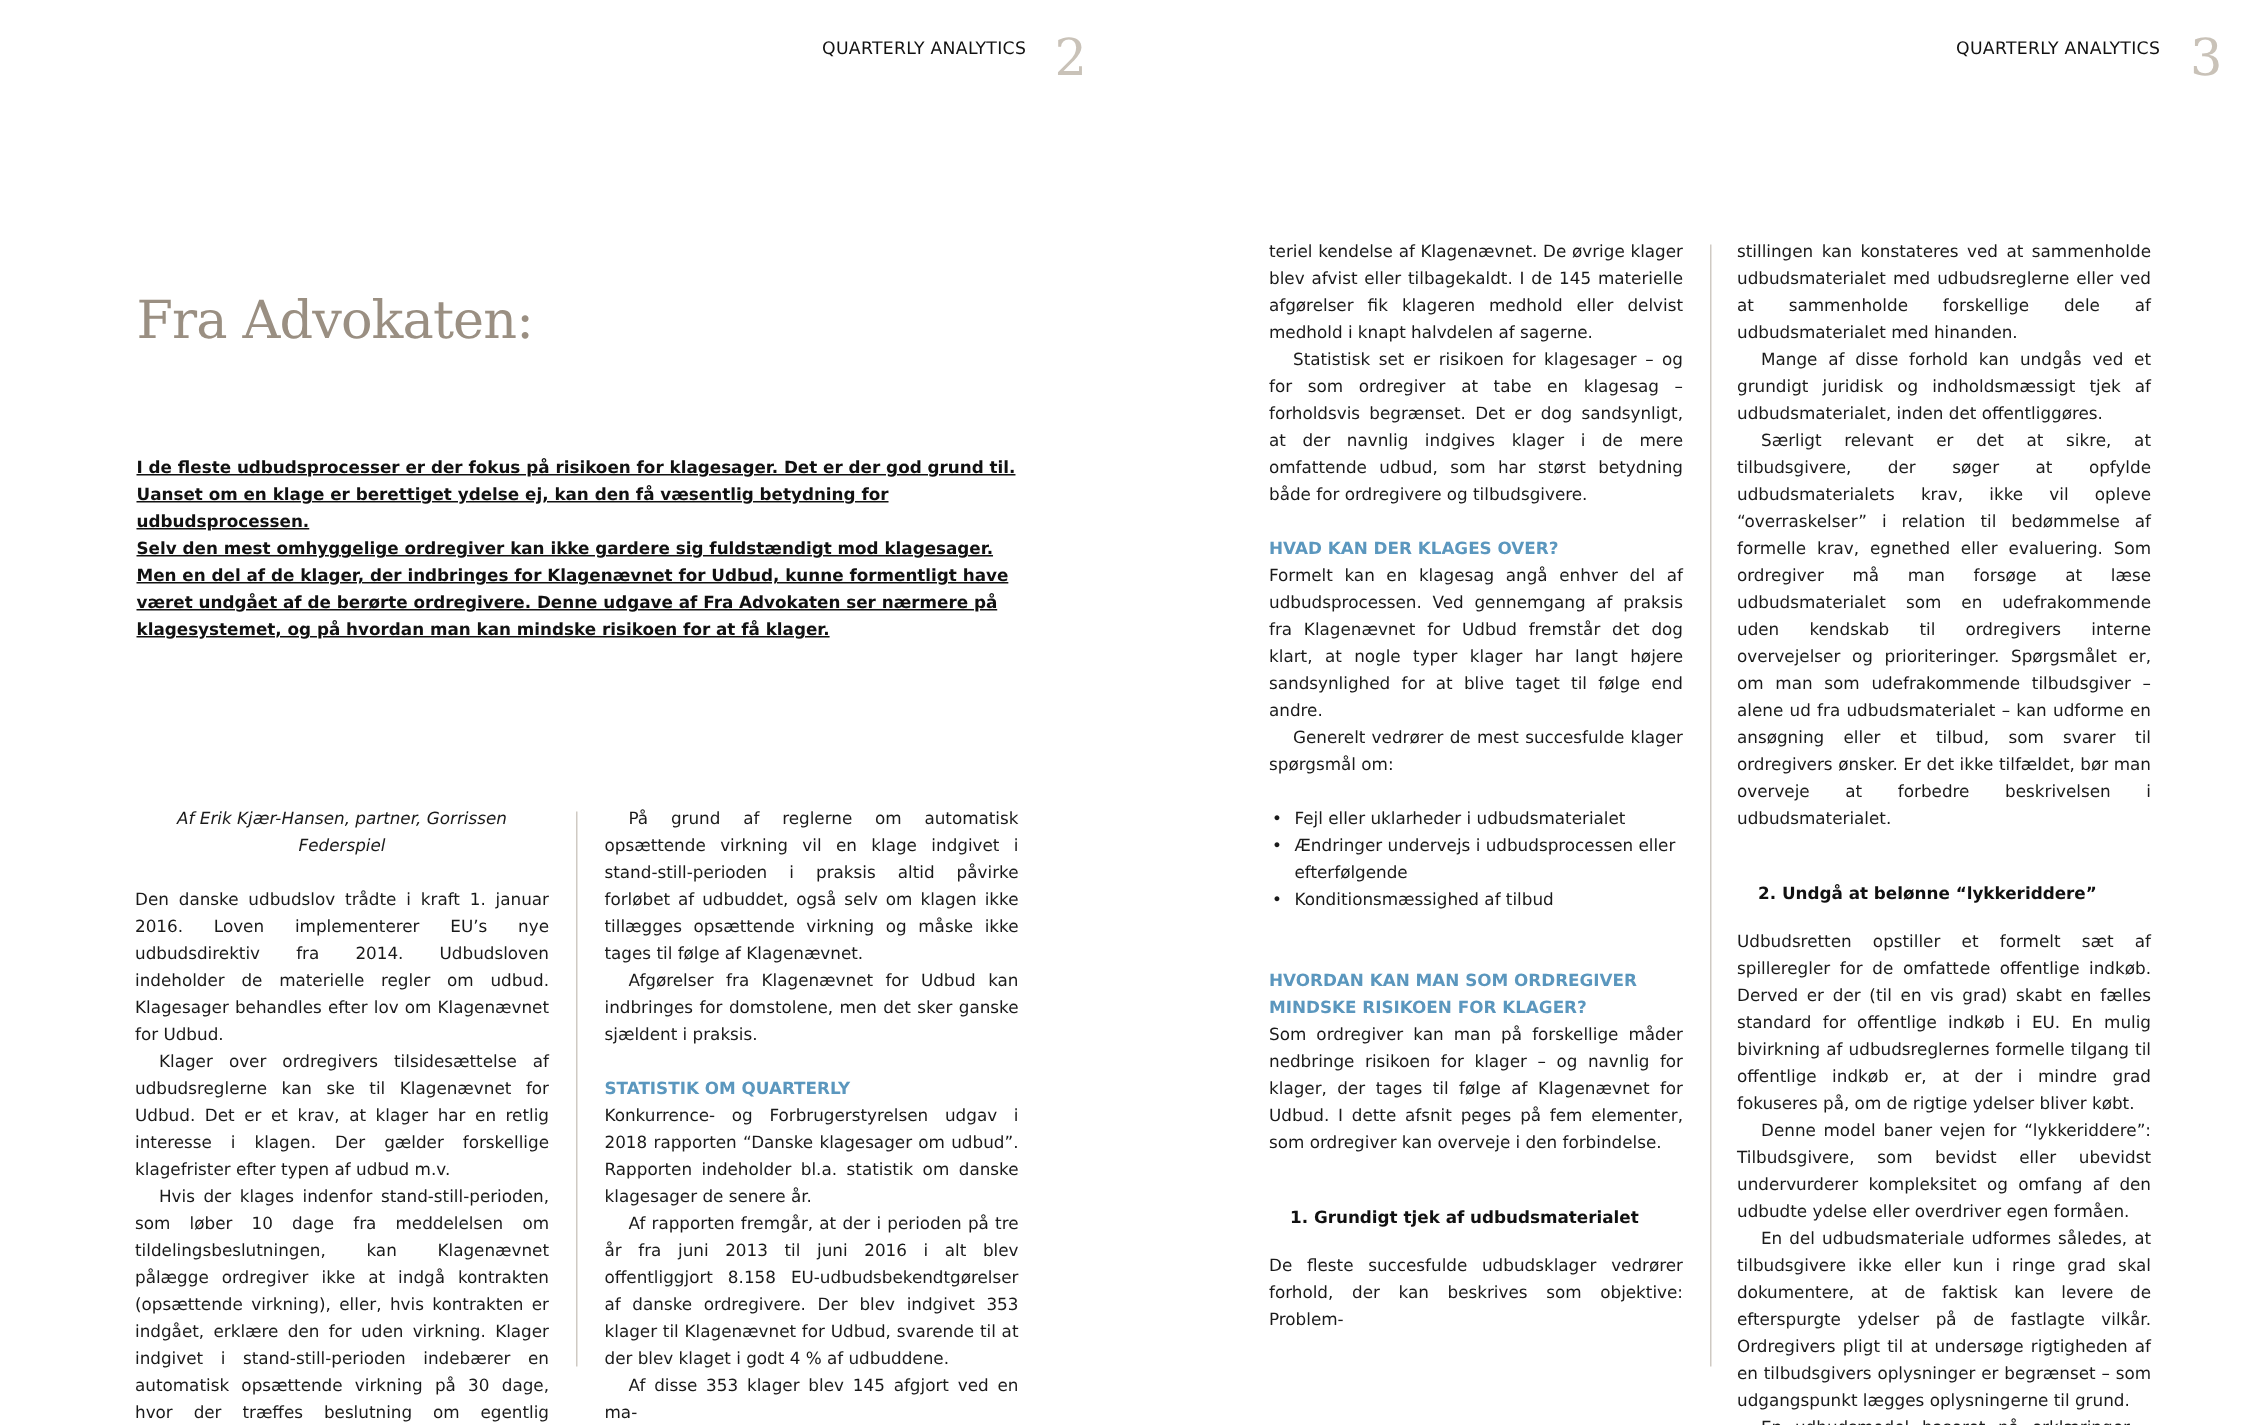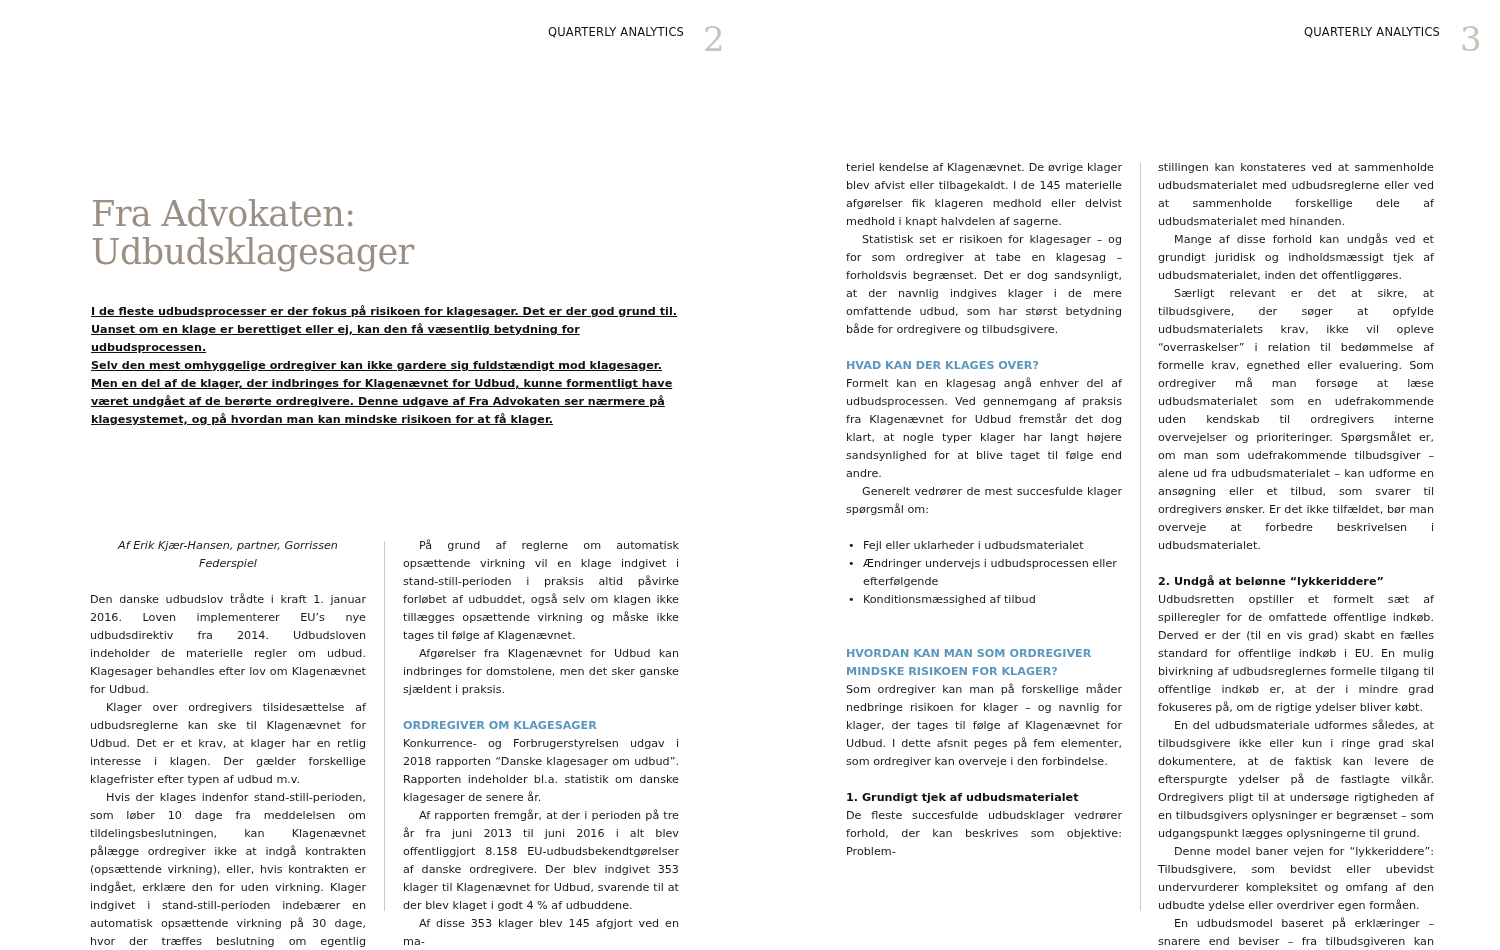--- a/index.html
+++ b/index.html
@@ -10,62 +10,61 @@
   .page-num { font-family: "DejaVu Serif", "Liberation Serif", serif; font-size: 34px;
               color: #c9c2b8; line-height: 1; }
   .title { font-family: "DejaVu Serif", "Liberation Serif", serif; font-size: 35px;
            line-height: 38px; color: #9a8f82; letter-spacing: -0.6px; font-weight: normal; margin: 0; }
   .lead { font-size: 11.2px; font-weight: bold; line-height: 18px; color: #111; margin: 0; width: 590px; text-decoration: underline; }
   .col { font-size: 11.2px; line-height: 18px; text-align: justify; width: 276px; }
   .col p { margin: 0; }
   .col p.ind { text-indent: 16px; }
   .col .gap { height: 18px; }
   .col h3 { margin: 0; font-size: 11.2px; line-height: 18px; font-weight: bold; color: #5b97be; text-align: left; }
-  .col h4 { margin: 0; font-size: 11.2px; line-height: 18px; font-weight: bold; color: #111; text-align: left; }
+  .col h4 { margin: 14px; font-size: 11.2px; line-height: 18px; font-weight: bold; color: #111; text-align: left; }
   .col .byline { font-style: italic; text-align: center; }
   .col ul { margin: 0; padding: 0; list-style: none; }
   .col li { position: relative; padding-left: 17px; text-align: left; }
   .col li .bullet { position: absolute; left: 2px; top: 0; }
   .divider { position: absolute; width: 1px; background: #cfcac3; }
 </style>
 </head>
 <body>
 
 <div class="abs running-head" style="left:548px; top:25px;">QUARTERLY ANALYTICS</div>
 <div class="abs page-num" style="left:703px; top:22px;">2</div>
 
 <h1 class="abs title" style="left:91px; top:195px;">
   <span>Fra Advokaten:</span><br>
-  <span>Udbudsklagesager</span>
 </h1>
 
 <div class="abs lead" style="left:91px; top:303px;">
   <span>I de fleste udbudsprocesser er der fokus på risikoen for klagesager. Det er der god grund til.</span><br>
-  <span>Uanset om en klage er berettiget eller ej, kan den få væsentlig betydning for udbudsprocessen.</span><br>
+  <span>Uanset om en klage er berettiget ydelse ej, kan den få væsentlig betydning for udbudsprocessen.</span><br>
   <span>Selv den mest omhyggelige ordregiver kan ikke gardere sig fuldstændigt mod klagesager.</span><br>
   <span>Men en del af de klager, der indbringes for Klagenævnet for Udbud, kunne formentligt have</span><br>
   <span>været undgået af de berørte ordregivere. Denne udgave af Fra Advokaten ser nærmere på</span><br>
   <span>klagesystemet, og på hvordan man kan mindske risikoen for at få klager.</span>
 </div>
 
 <div class="abs col" style="left:90px; top:537px;">
   <p class="byline">Af Erik Kjær-Hansen, partner, Gorrissen Federspiel</p>
   <div class="gap"></div>
   <p>Den danske udbudslov trådte i kraft 1. januar 2016. Loven implementerer EU’s nye udbudsdirektiv fra 2014. Udbudsloven indeholder de materielle regler om udbud. Klagesager behandles efter lov om Klagenævnet for Udbud.</p>
   <p class="ind">Klager over ordregivers tilsidesættelse af udbudsreglerne kan ske til Klagenævnet for Udbud. Det er et krav, at klager har en retlig interesse i klagen. Der gælder forskellige klagefrister efter typen af udbud m.v.</p>
   <p class="ind">Hvis der klages indenfor stand-still-perioden, som løber 10 dage fra meddelelsen om tildelingsbeslutningen, kan Klagenævnet pålægge ordregiver ikke at indgå kontrakten (opsættende virkning), eller, hvis kontrakten er indgået, erklære den for uden virkning. Klager indgivet i stand-still-perioden indebærer en automatisk opsættende virkning på 30 dage, hvor der træffes beslutning om egentlig opsættende virkning under hele klagesagen.</p>
 </div>
 
 <div class="divider" style="left:384px; top:541px; height:370px;"></div>
 
 <div class="abs col" style="left:403px; top:537px;">
   <p class="ind">På grund af reglerne om automatisk opsættende virkning vil en klage indgivet i stand-still-perioden i praksis altid påvirke forløbet af udbuddet, også selv om klagen ikke tillægges opsættende virkning og måske ikke tages til følge af Klagenævnet.</p>
   <p class="ind">Afgørelser fra Klagenævnet for Udbud kan indbringes for domstolene, men det sker ganske sjældent i praksis.</p>
   <div class="gap"></div>
-  <h3>ORDREGIVER OM KLAGESAGER</h3>
+  <h3>STATISTIK OM QUARTERLY</h3>
   <p>Konkurrence- og Forbrugerstyrelsen udgav i 2018 rapporten “Danske klagesager om udbud”. Rapporten indeholder bl.a. statistik om danske klagesager de senere år.</p>
   <p class="ind">Af rapporten fremgår, at der i perioden på tre år fra juni 2013 til juni 2016 i alt blev offentliggjort 8.158 EU-udbudsbekendtgørelser af danske ordregivere. Der blev indgivet 353 klager til Klagenævnet for Udbud, svarende til at der blev klaget i godt 4 % af udbuddene.</p>
   <p class="ind">Af disse 353 klager blev 145 afgjort ved en ma-</p>
 </div>
 
 <div class="abs running-head" style="left:1304px; top:25px;">QUARTERLY ANALYTICS</div>
 <div class="abs page-num" style="left:1460px; top:22px;">3</div>
 
 <div class="abs col" style="left:846px; top:159px;">
   <p>teriel kendelse af Klagenævnet. De øvrige klager blev afvist eller tilbagekaldt. I de 145 materielle afgørelser fik klageren medhold eller delvist medhold i knapt halvdelen af sagerne.</p>
@@ -94,16 +93,16 @@
 
 <div class="divider" style="left:1140px; top:163px; height:748px;"></div>
 
 <div class="abs col" style="left:1158px; top:159px;">
   <p>stillingen kan konstateres ved at sammenholde udbudsmaterialet med udbudsreglerne eller ved at sammenholde forskellige dele af udbudsmaterialet med hinanden.</p>
   <p class="ind">Mange af disse forhold kan undgås ved et grundigt juridisk og indholdsmæssigt tjek af udbudsmaterialet, inden det offentliggøres.</p>
   <p class="ind">Særligt relevant er det at sikre, at tilbudsgivere, der søger at opfylde udbudsmaterialets krav, ikke vil opleve “overraskelser” i relation til bedømmelse af formelle krav, egnethed eller evaluering. Som ordregiver må man forsøge at læse udbudsmaterialet som en udefrakommende uden kendskab til ordregivers interne overvejelser og prioriteringer. Spørgsmålet er, om man som udefrakommende tilbudsgiver – alene ud fra udbudsmaterialet – kan udforme en ansøgning eller et tilbud, som svarer til ordregivers ønsker. Er det ikke tilfældet, bør man overveje at forbedre beskrivelsen i udbudsmaterialet.</p>
   <div class="gap"></div>
   <h4>2. Undgå at belønne “lykkeriddere”</h4>
   <p>Udbudsretten opstiller et formelt sæt af spilleregler for de omfattede offentlige indkøb. Derved er der (til en vis grad) skabt en fælles standard for offentlige indkøb i EU. En mulig bivirkning af udbudsreglernes formelle tilgang til offentlige indkøb er, at der i mindre grad fokuseres på, om de rigtige ydelser bliver købt.</p>
+  <p class="ind">Denne model baner vejen for “lykkeriddere”: Tilbudsgivere, som bevidst eller ubevidst undervurderer kompleksitet og omfang af den udbudte ydelse eller overdriver egen formåen.</p>
   <p class="ind">En del udbudsmateriale udformes således, at tilbudsgivere ikke eller kun i ringe grad skal dokumentere, at de faktisk kan levere de efterspurgte ydelser på de fastlagte vilkår. Ordregivers pligt til at undersøge rigtigheden af en tilbudsgivers oplysninger er begrænset – som udgangspunkt lægges oplysningerne til grund.</p>
-  <p class="ind">Denne model baner vejen for “lykkeriddere”: Tilbudsgivere, som bevidst eller ubevidst undervurderer kompleksitet og omfang af den udbudte ydelse eller overdriver egen formåen.</p>
   <p class="ind">En udbudsmodel baseret på erklæringer – snarere end beviser – fra tilbudsgiveren kan forekom-</p>
 </div>
 
 </body></html>

